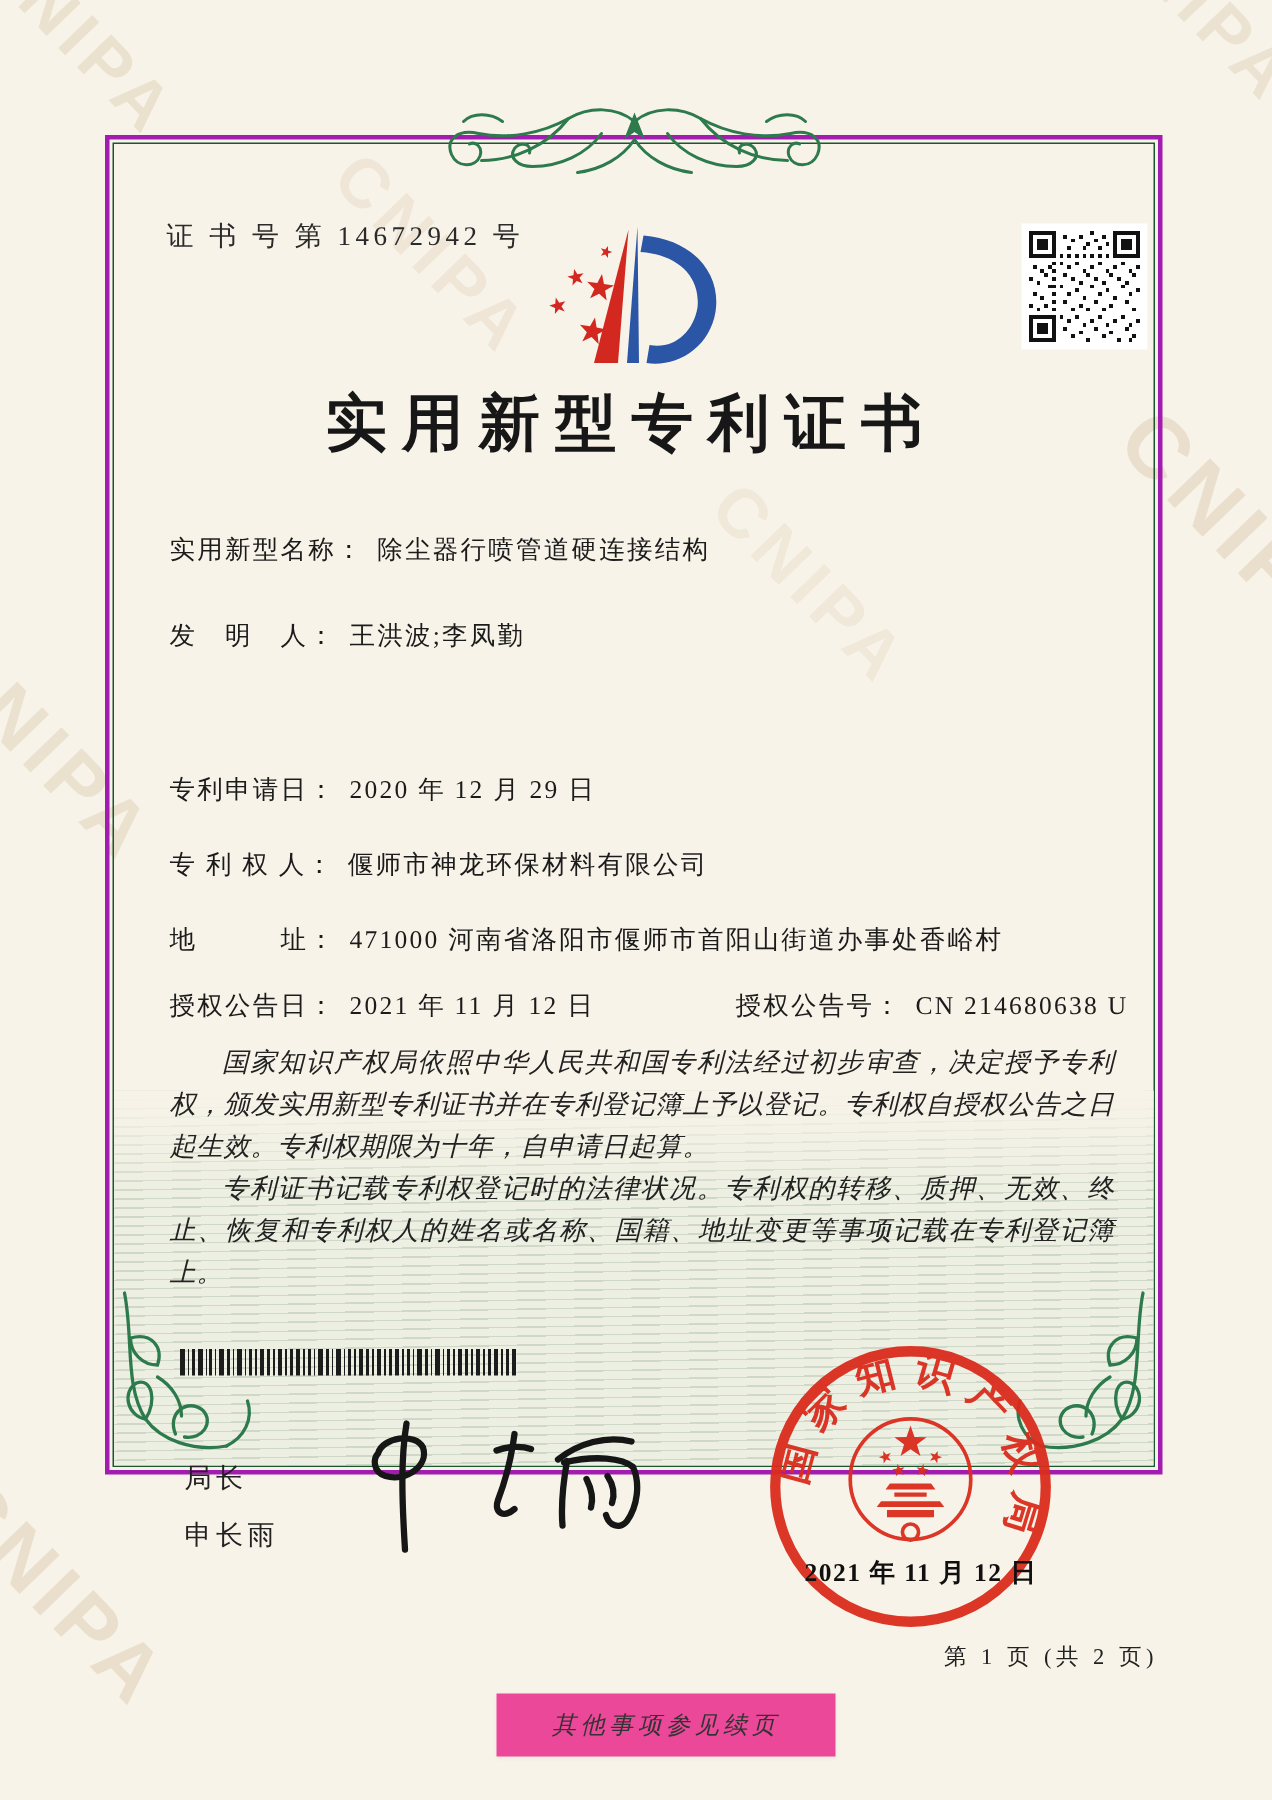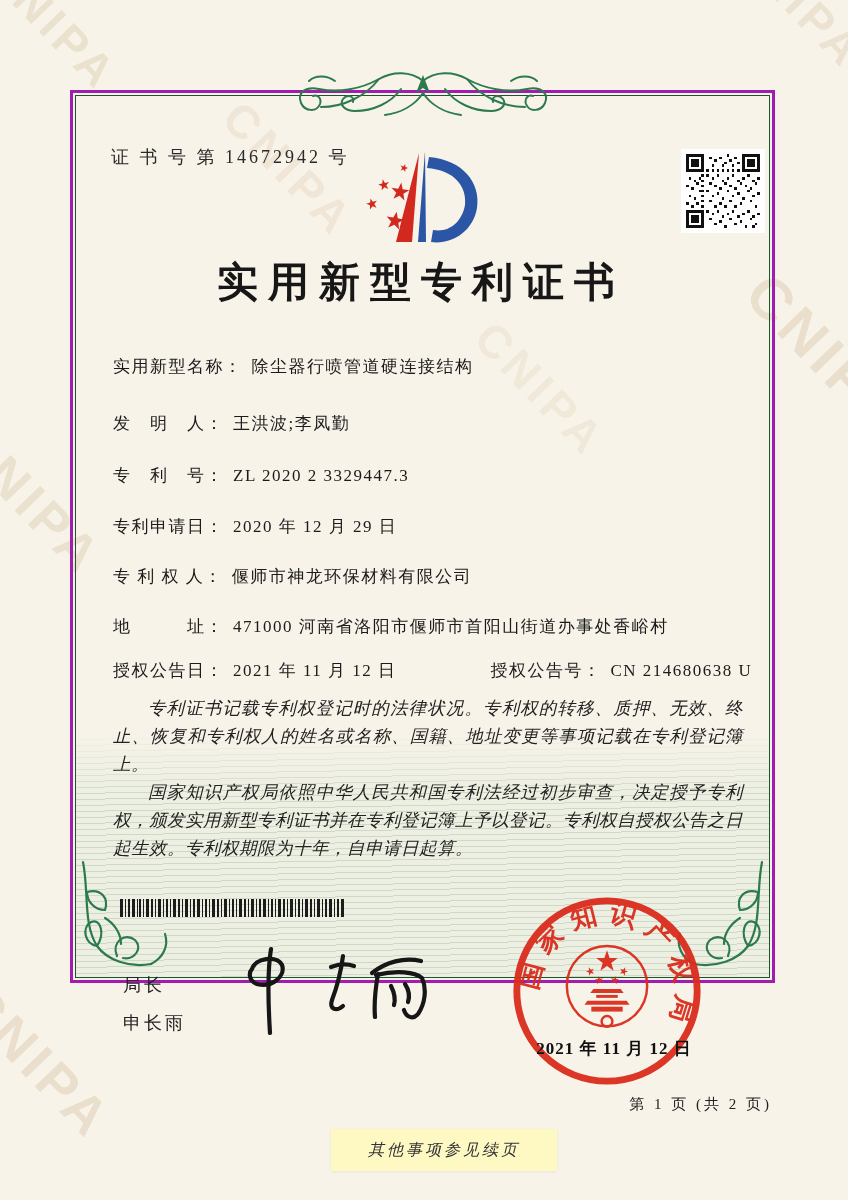--- a/index.html
+++ b/index.html
@@ -60,21 +60,21 @@
   .signer-title{top:880px;}
   .signer-name{top:918px;}
   .signature{position:absolute;left:162px;top:850px;z-index:3;}
   .seal{position:absolute;left:436px;top:800px;z-index:4;opacity:.95;}
   .seal-date{position:absolute;left:448px;top:944px;width:186px;text-align:center;z-index:5;
              font-size:17px;font-weight:700;letter-spacing:1px;color:#101010;}
   .pagefoot{position:absolute;left:0;right:0;top:1002px;text-align:right;
             font-size:15px;letter-spacing:3px;color:#222;z-index:3;}
 
   .note{position:absolute;left:331px;top:1129px;width:226px;height:42px;
-        background:#fef9c3;display:flex;align-items:center;justify-content:center;
+        background:#ec4899;display:flex;align-items:center;justify-content:center;
         font-size:16px;font-style:italic;letter-spacing:3px;color:#333;
         box-shadow:0 1px 3px rgba(0,0,0,.06);}
 </style>
 </head>
 <body>
 
 <div class="page">
 
   <div class="wm wm1">CNIPA</div>
   <div class="wm wm2">CNIPA</div>
@@ -164,40 +164,37 @@
     </svg>
 
     <div class="title">实用新型专利证书</div>
 
     <div class="frow f1">
       <span class="lab">实用新型名称：</span><span class="val">除尘器行喷管道硬连接结构</span>
     </div>
     <div class="frow f2">
       <span class="lab">发　明　人：</span><span class="val">王洪波;李凤勤</span>
     </div>
-    <div class="frow f3">
-      <span class="lab">专　利　号：</span><span class="val">ZL 2020 2 3329447.3</span>
-    </div>
     <div class="frow f4">
       <span class="lab">专利申请日：</span><span class="val">2020 年 12 月 29 日</span>
     </div>
     <div class="frow f5">
       <span class="lab">专 利 权 人：</span><span class="val">偃师市神龙环保材料有限公司</span>
     </div>
     <div class="frow f6">
       <span class="lab">地　　　址：</span><span class="val">471000 河南省洛阳市偃师市首阳山街道办事处香峪村</span>
     </div>
     <div class="frow fgrant">
       <span class="lab">授权公告日：</span><span class="val">2021 年 11 月 12 日</span>
       <span class="lab grant2">授权公告号：</span><span class="val">CN 214680638 U</span>
     </div>
 
     <div class="bodytext">
+      <p>国家知识产权局依照中华人民共和国专利法经过初步审查，决定授予专利权，颁发实用新型专利证书并在专利登记簿上予以登记。专利权自授权公告之日起生效。专利权期限为十年，自申请日起算。</p>
       <p>专利证书记载专利权登记时的法律状况。专利权的转移、质押、无效、终止、恢复和专利权人的姓名或名称、国籍、地址变更等事项记载在专利登记簿上。</p>
-      <p>国家知识产权局依照中华人民共和国专利法经过初步审查，决定授予专利权，颁发实用新型专利证书并在专利登记簿上予以登记。专利权自授权公告之日起生效。专利权期限为十年，自申请日起算。</p>
     </div>
 
     <svg class="barcode" width="226" height="18" viewBox="0 0 226 18" shape-rendering="crispEdges">
       <g fill="#1c1c1c">
         <path d="M0 0h3v18H0z M5 0h1v18H5z M8 0h2v18H8z M12 0h3v18h-3z M17 0h1v18h-1z M19 0h2v18h-2z M23 0h1v18h-1z M26 0h3v18h-3z M31 0h2v18h-2z M35 0h1v18h-1z M38 0h3v18h-3z M43 0h1v18h-1z M46 0h2v18h-2z M50 0h1v18h-1z M53 0h3v18h-3z M58 0h2v18h-2z M62 0h1v18h-1z M65 0h3v18h-3z M70 0h1v18h-1z M73 0h2v18h-2z M77 0h3v18h-3z M82 0h1v18h-1z M85 0h2v18h-2z M89 0h1v18h-1z M92 0h3v18h-3z M97 0h2v18h-2z M101 0h1v18h-1z M104 0h3v18h-3z M109 0h1v18h-1z M112 0h2v18h-2z M116 0h1v18h-1z M119 0h3v18h-3z M124 0h2v18h-2z M128 0h1v18h-1z M131 0h3v18h-3z M136 0h1v18h-1z M139 0h2v18h-2z M143 0h3v18h-3z M148 0h1v18h-1z M151 0h2v18h-2z M155 0h1v18h-1z M158 0h3v18h-3z M163 0h2v18h-2z M167 0h1v18h-1z M170 0h3v18h-3z M175 0h1v18h-1z M178 0h2v18h-2z M182 0h1v18h-1z M185 0h3v18h-3z M190 0h2v18h-2z M194 0h1v18h-1z M197 0h3v18h-3z M202 0h1v18h-1z M205 0h2v18h-2z M209 0h3v18h-3z M214 0h1v18h-1z M217 0h2v18h-2z M221 0h3v18h-3z"></path>
       </g>
     </svg>
 
     <div class="signer signer-title">局长</div>
     <div class="signer signer-name">申长雨</div>

